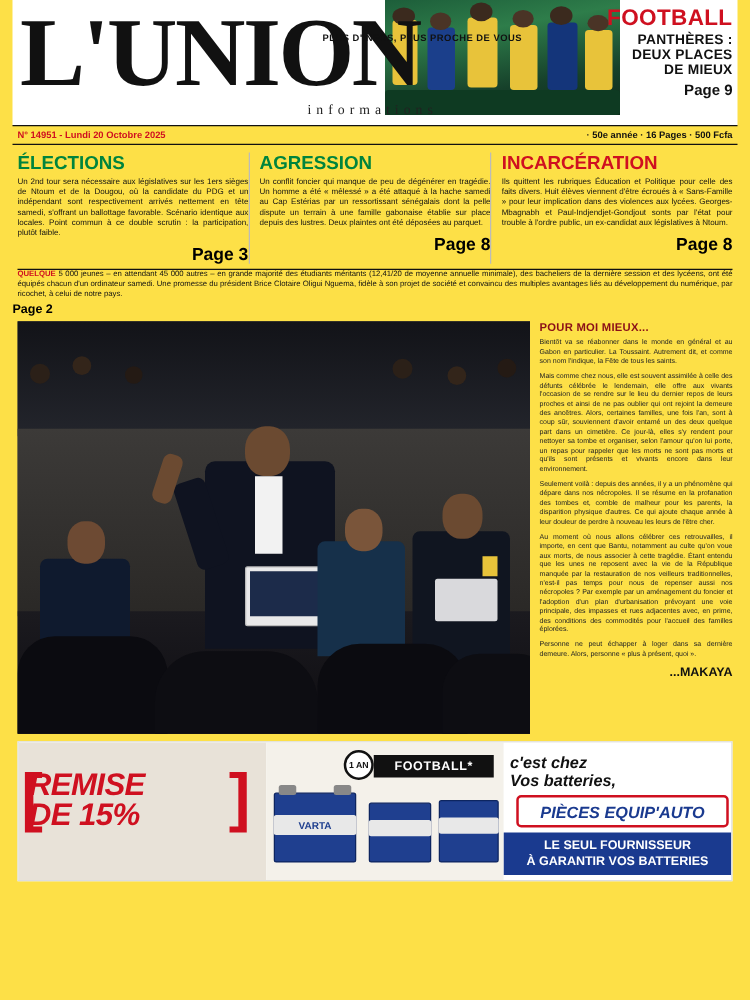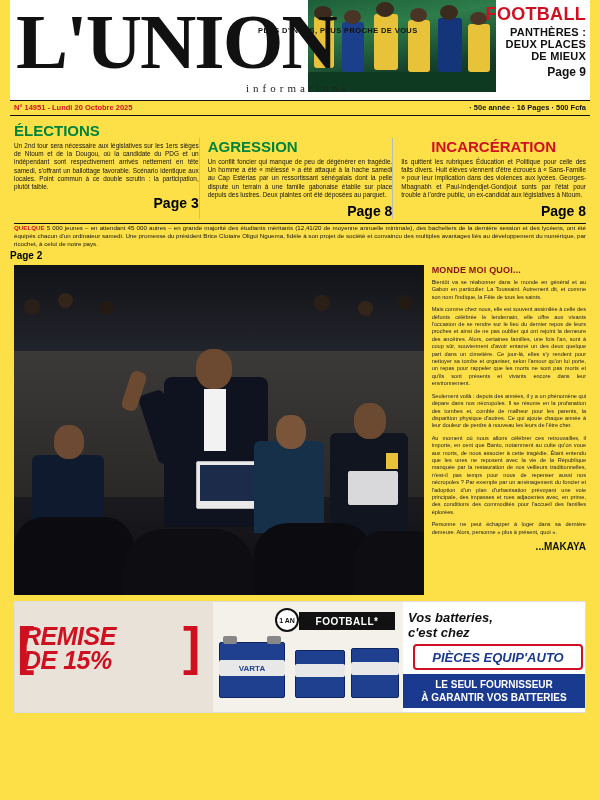--- a/index.html
+++ b/index.html
@@ -56,21 +56,21 @@
   .mast-rule2 { border-top:1.5px solid #111; }
 
   
   .teasers { display:flex; gap:0; padding:6px 4px 2px 4px; }
   .teaser { flex:1; }
   .teaser h3 {
     margin:0 0 3px 0; font-size:15px; font-weight:bold;
     font-family:"Liberation Sans", sans-serif;
   }
   .t-green { color:#00843d; }
-  .t-red  { color:#cf1020;text-align:center; }
+  .t-red  { color:#cf1020; }
   .teaser p {
     margin:0; font-size:6.4px; line-height:8.2px; color:#111; text-align:justify;
   }
   .teaser .pg { text-align:right; font-size:14px; font-weight:bold; margin-top:4px; }
   .teaser-rule { border-top:1px solid #111; margin:2px 4px 0 4px; }
 
   
   .headline {
     text-align:center; font-family:"Liberation Sans", sans-serif;
     font-weight:bold; font-size:50px; line-height:54px;
@@ -139,21 +139,21 @@
     background:#111; color:#fff; font-size:10px; font-weight:bold;
     display:flex; align-items:center; justify-content:center; letter-spacing:0.5px;
   }
   .garantie-1an {
     position:absolute; left:62px; top:6px; width:24px; height:24px; border-radius:50%;
     background:#fff; border:2px solid #111; font-size:7px; font-weight:bold;
     display:flex; align-items:center; justify-content:center; color:#111;
   }
   .batt { position:absolute; border-radius:2px; }
 
-  .v-divider { border-left:1px solid #bbb;margin-top:16px; }
+  .v-divider { border-left:1px solid #bbb; }
 </style>
 </head>
 <body>
 
 <div class="page">
 
   <div class="masthead">
 
     <div class="photo-mast">
       <div class="fig" style="left:6px;top:16px;width:20px;height:52px;background:#e8c33a;"></div>
@@ -262,21 +262,21 @@
 
       <div style="position:absolute;left:0px;top:252px;width:120px;height:80px;background:#0b0b10;border-radius:30px 30px 0 0;"></div>
       <div style="position:absolute;left:110px;top:264px;width:130px;height:70px;background:#0d0d12;border-radius:40px 40px 0 0;"></div>
       <div style="position:absolute;left:240px;top:258px;width:120px;height:76px;background:#0b0b10;border-radius:34px 34px 0 0;"></div>
       <div style="position:absolute;left:340px;top:266px;width:90px;height:68px;background:#0d0d12;border-radius:30px 30px 0 0;"></div>
 
       <div class="credit">Photo : DR</div>
     </div>
 
     <div class="col-right">
-      <h4>MONDE MOI QUOI...</h4>
+      <h4>POUR MOI MIEUX...</h4>
       <div class="body">
         <p>Bientôt va se réabonner dans le monde en général et au Gabon en particulier. La Toussaint. Autrement dit, et comme son nom l'indique, la Fête de tous les saints.</p>
         <p>Mais comme chez nous, elle est souvent assimilée à celle des défunts célébrée le lendemain, elle offre aux vivants l'occasion de se rendre sur le lieu du dernier repos de leurs proches et ainsi de ne pas oublier qui ont rejoint la demeure des ancêtres. Alors, certaines familles, une fois l'an, sont à coup sûr, souviennent d'avoir entamé un des deux quelque part dans un cimetière. Ce jour-là, elles s'y rendent pour nettoyer sa tombe et organiser, selon l'amour qu'on lui porte, un repas pour rappeler que les morts ne sont pas morts et qu'ils sont présents et vivants encore dans leur environnement.</p>
         <p>Seulement voilà : depuis des années, il y a un phénomène qui dépare dans nos nécropoles. Il se résume en la profanation des tombes et, comble de malheur pour les parents, la disparition physique d'autres. Ce qui ajoute chaque année à leur douleur de perdre à nouveau les leurs de l'être cher.</p>
         <p>Au moment où nous allons célébrer ces retrouvailles, il importe, en cent que Bantu, notamment au culte qu'on voue aux morts, de nous associer à cette tragédie. Étant entendu que les unes ne reposent avec la vie de la République manquée par la restauration de nos veilleurs traditionnelles, n'est-il pas temps pour nous de repenser aussi nos nécropoles ? Par exemple par un aménagement du foncier et l'adoption d'un plan d'urbanisation prévoyant une voie principale, des impasses et rues adjacentes avec, en prime, des conditions des commodités pour l'accueil des familles éplorées.</p>
         <p>Personne ne peut échapper à loger dans sa dernière demeure. Alors, personne « plus à présent, quoi ».</p>
       </div>
       <div class="signature">...MAKAYA</div>
     </div>
   </div>
@@ -302,22 +302,22 @@
 
       <div class="batt" style="left:82px;top:48px;width:50px;height:48px;background:#1f3f8f;border:1px solid #0d2560;"></div>
       <div class="batt" style="left:82px;top:62px;width:50px;height:13px;background:#e8e8e8;"></div>
 
       <div class="batt" style="left:138px;top:46px;width:48px;height:50px;background:#1f3f8f;border:1px solid #0d2560;"></div>
       <div class="batt" style="left:138px;top:60px;width:48px;height:13px;background:#e8e8e8;"></div>
     </div>
 
     <div class="ad-right">
       <div class="ad-slogan">
+        <div>c'est chez</div>
         <div>Vos batteries,</div>
-        <div>c'est chez</div>
       </div>
       <div class="ad-brand">PIÈCES EQUIP'AUTO</div>
       <div class="ad-band">
         <div>
           <div>LE SEUL FOURNISSEUR</div>
           <div>À GARANTIR VOS BATTERIES</div>
         </div>
       </div>
 
     </div>

